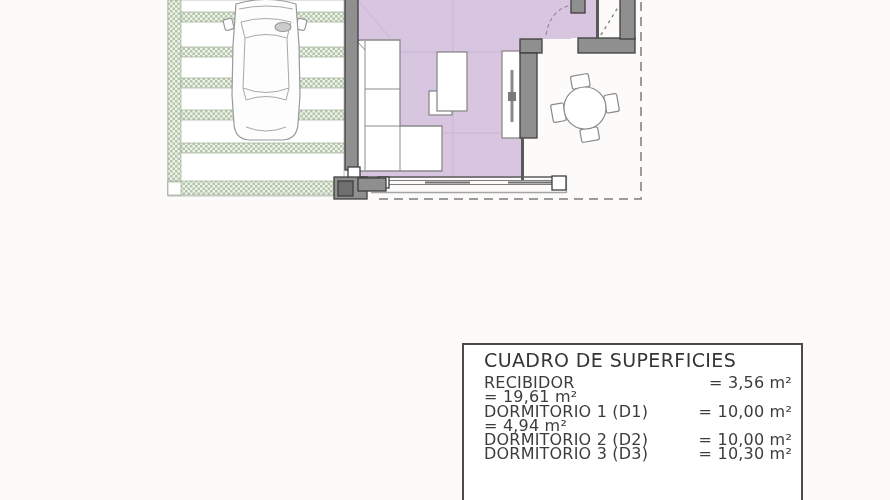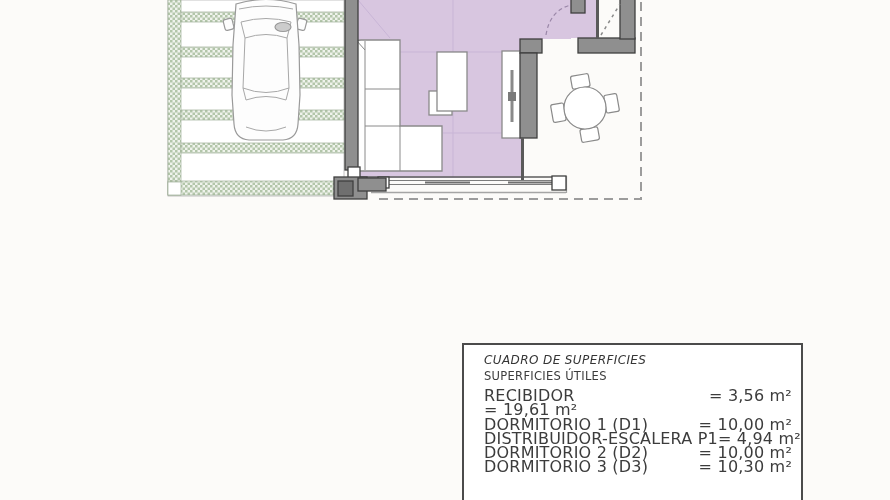--- a/index.html
+++ b/index.html
@@ -10,22 +10,22 @@
   }
   #plan-svg{position:absolute;left:0;top:0;}
   .surfaces-box{
     position:absolute;left:462px;top:343px;width:337px;height:180px;
     background:#ffffff;border:2px solid #4b4b4b;
     box-sizing:content-box;
     color:#3c3c3c;
   }
   .surfaces-inner{padding:5px 9px 0 20px;}
   .surfaces-title{
-    font-size:12px;line-height:20px;letter-spacing:0.4px;
-    color:#353535;white-space:nowrap;font-style:italic;
+    font-size:19px;line-height:20px;letter-spacing:0.4px;
+    color:#353535;white-space:nowrap;
   }
   .surfaces-subtitle{
     font-size:11.5px;line-height:13px;letter-spacing:0.3px;color:#3c3c3c;
   }
   .surfaces-rows{margin-top:6px;}
   .surface-row{
     display:flex;justify-content:space-between;align-items:baseline;
     font-size:16px;line-height:14.3px;white-space:nowrap;
   }
   .surface-label{letter-spacing:0.2px;}
@@ -149,35 +149,33 @@
 
   <path d="M546,35 Q550,10 571,5" fill="none" stroke="#9a87a8" stroke-width="1.2" stroke-dasharray="4,3"></path>
   <line x1="601" y1="35" x2="620" y2="4" stroke="#8a8a8a" stroke-width="1.5" stroke-dasharray="3,4"></line>
 
   <path d="M641,2 L641,199 L374,199" fill="none" stroke="#9c9c9c" stroke-width="2" stroke-dasharray="9,6"></path>
 </svg>
 
 <div class="surfaces-box">
   <div class="surfaces-inner">
     <div class="surfaces-title">CUADRO DE SUPERFICIES</div>
-    <div class="surfaces-subtitle">SUPERFICIES ÚTILES</div>
     <div class="surfaces-rows">
         <div class="surface-row">
           <span class="surface-label">RECIBIDOR</span>
           <span class="surface-value">= 3,56 m²</span>
         </div>
         <div class="surface-row">
           <span class="surface-value">= 19,61 m²</span>
         </div>
         <div class="surface-row">
           <span class="surface-label">DORMITORIO 1 (D1)</span>
           <span class="surface-value">= 10,00 m²</span>
         </div>
         <div class="surface-row">
-          <span class="surface-label">DISTRIBUIDOR-ESCALERA P1</span>
           <span class="surface-value">= 4,94 m²</span>
         </div>
         <div class="surface-row">
           <span class="surface-label">DORMITORIO 2 (D2)</span>
           <span class="surface-value">= 10,00 m²</span>
         </div>
         <div class="surface-row">
           <span class="surface-label">DORMITORIO 3 (D3)</span>
           <span class="surface-value">= 10,30 m²</span>
         </div>

